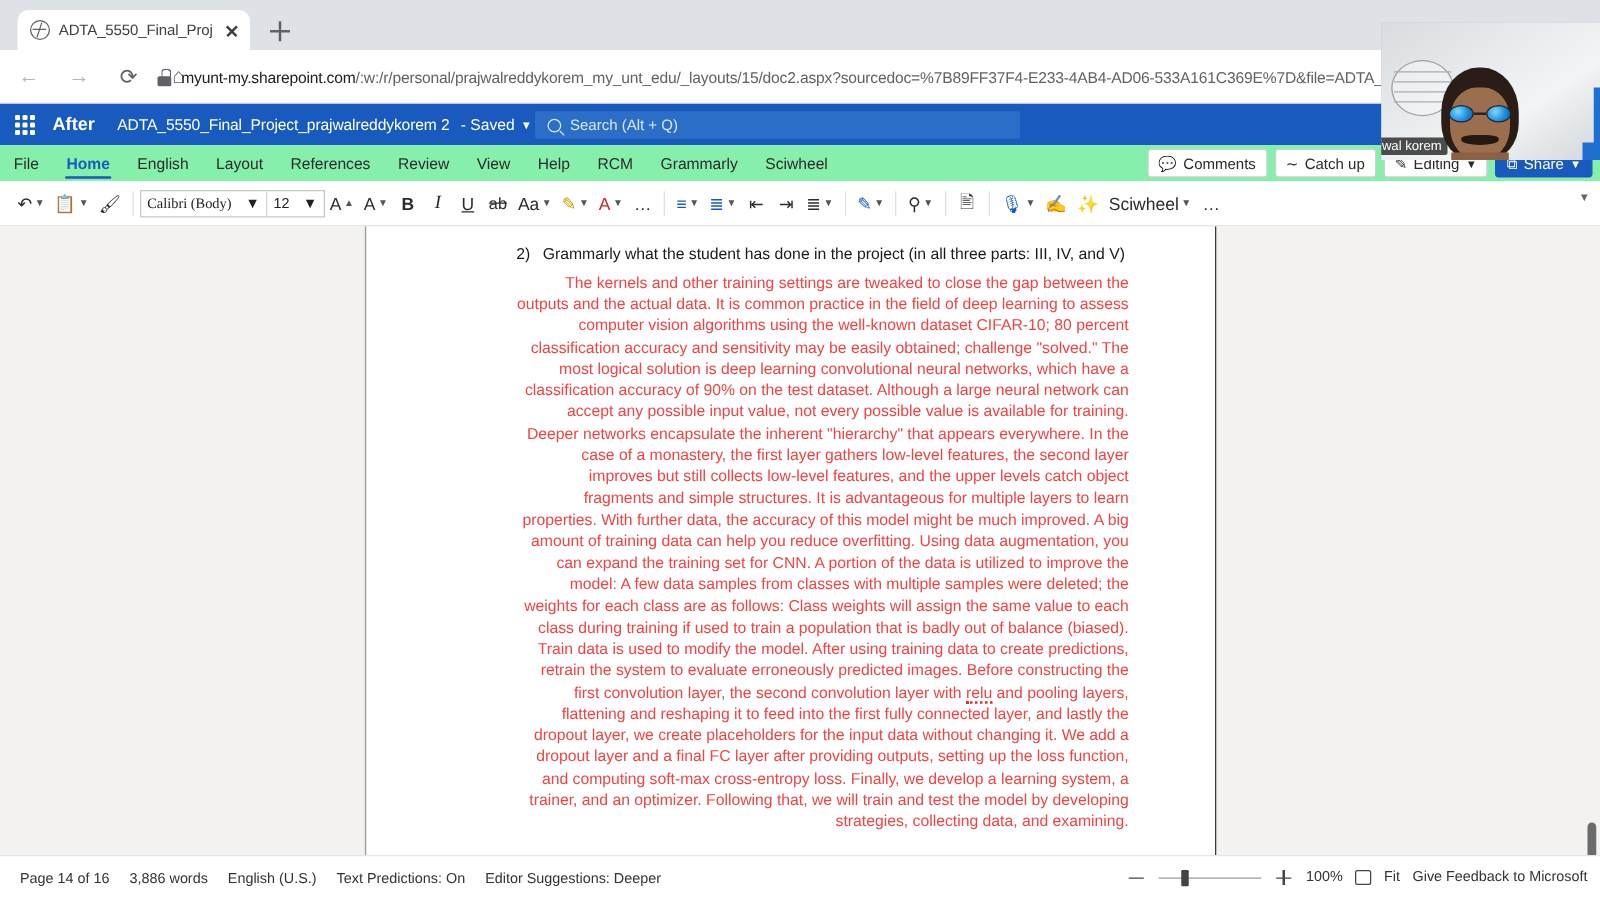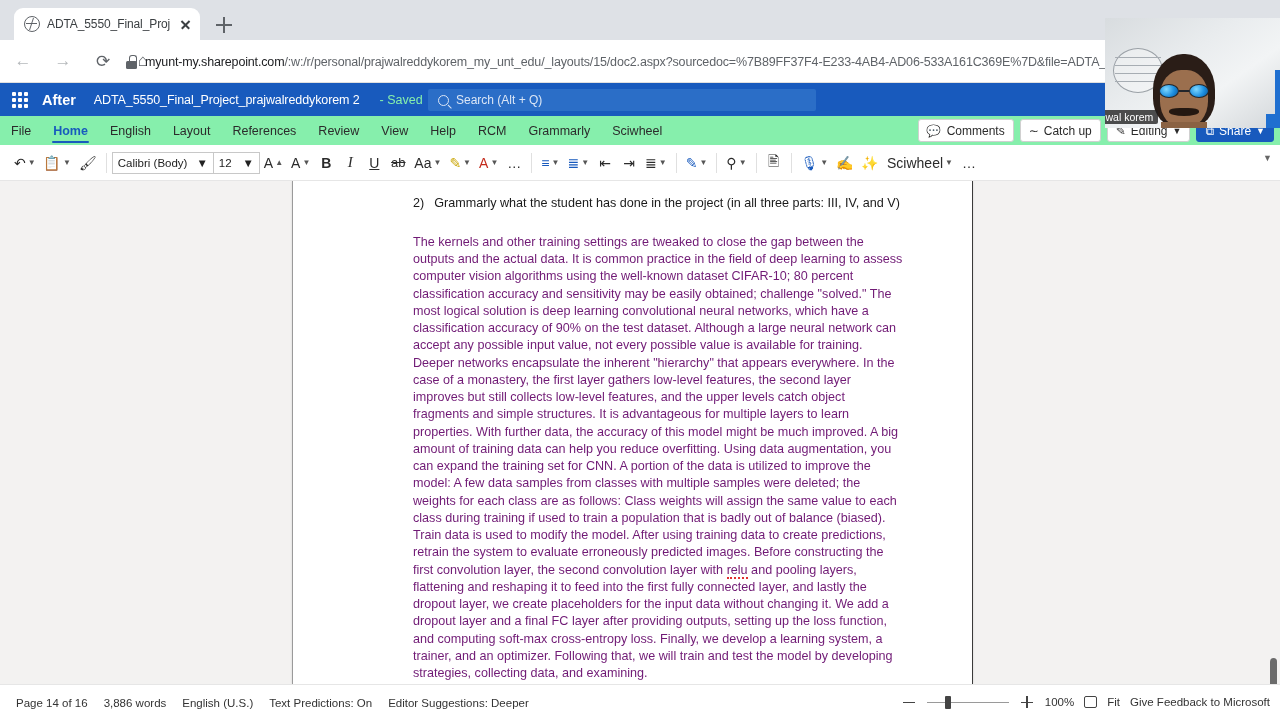--- a/index.html
+++ b/index.html
@@ -102,21 +102,21 @@
   #waffle { width:16px; height:16px; margin-left:12px; display:grid;
     grid-template-columns:repeat(3,1fr); grid-template-rows:repeat(3,1fr);
     gap:2px; cursor:pointer; flex:0 0 auto; }
   #waffle i { background:#fff; border-radius:1px; display:block; }
   #wordhead .brand {
     color:#fff; font-weight:bold; font-size:14.5px; margin-left:14px; flex:0 0 auto;
   }
   #wordhead .docname {
     color:#fff; font-size:12.5px; margin-left:18px; flex:0 0 auto; letter-spacing:-0.1px;
   }
-  #wordhead .savedstate { color:#86efac; font-size:12.5px; margin-left:20px; flex:0 0 auto;}
+  #wordhead .savedstate { color:#ffffff; font-size:12.5px; margin-left:9px; flex:0 0 auto;}
   #wordhead .caret { color:#fff; font-size:9px; margin-left:5px; flex:0 0 auto; }
   #searchbox {
     position:absolute; left:428px; top:6px; width:388px; height:22px;
     background:#2b6ec7; border-radius:2px; display:flex; align-items:center; gap:7px;
     padding-left:10px; cursor:text;
   }
   #searchbox .sicon { width:11px; height:11px; border:1.4px solid #dbe6f6;
     border-radius:50%; position:relative; flex:0 0 auto; }
   #searchbox .sicon:after { content:""; position:absolute; right:-4px; bottom:-3px;
     width:5px; height:1.4px; background:#dbe6f6; transform:rotate(45deg); }
@@ -154,21 +154,21 @@
   .ri {
     height:26px; min-width:24px; padding:0 4px; display:flex; align-items:center;
     justify-content:center; gap:2px; cursor:pointer; color:#2b2b2b; font-size:14px;
     flex:0 0 auto; border-radius:2px;
   }
   .ri .cv { font-size:8px; color:#555; }
   .rsep { width:1px; height:20px; background:#e0e0e0; margin:0 5px; flex:0 0 auto; }
   #fontbox {
     height:22px; width:102px; border:1px solid #c8c8c8; background:#fff;
     display:flex; align-items:center; padding:0 5px; font-size:11.5px; color:#222;
-    justify-content:space-between; cursor:pointer; flex:0 0 auto;
+    justify-content:space-between; cursor:pointer; flex:0 0 auto;font-family:Liberation Serif, serif;
   }
   #sizebox {
     height:22px; width:46px; border:1px solid #c8c8c8; border-left:none; background:#fff;
     display:flex; align-items:center; padding:0 5px; font-size:11.5px; color:#222;
     justify-content:space-between; cursor:pointer; flex:0 0 auto;
   }
   .bold-i { font-weight:bold; font-size:14px; }
   .ital-i { font-style:italic; font-family:"Liberation Serif", serif; font-size:15px; }
   .und-i  { text-decoration:underline; font-size:14px; }
   .strk-i { text-decoration:line-through; font-size:13px; }
@@ -182,23 +182,23 @@
   #page {
     position:absolute; left:292px; top:0px; width:681px; height:503px;
     background:#fff; border-left:1px solid #9a9a9a; border-right:1px solid #3a3a3a;
     box-shadow:0 0 2px rgba(0,0,0,.12);
   }
   #doc { position:absolute; left:120px; top:14px; width:490px; }
   .qline { font-family:"Liberation Sans", sans-serif; font-size:12.6px; color:#1a1a1a;
     display:flex; gap:10px; line-height:1.42; }
   .qnum { flex:0 0 auto; }
   .para {
-    margin-top:21px; font-family:"Liberation Sans", sans-serif;
-    font-size:12.6px; color:#701a75; line-height:1.37;
-    text-align:left; white-space:normal;
+    margin-top:5px; font-family:"Liberation Sans", sans-serif;
+    font-size:12.6px; color:#ef4444; line-height:1.37;
+    text-align:right; white-space:normal;
   }
   .misspell {
     border-bottom:2px dotted #e03030; text-decoration:none;
   }
 
   
   #vscroll { position:absolute; right:0; top:98px; width:13px; height:503px; background:#f3f2f1; }
   #vthumb { position:absolute; left:3px; top:477px; width:7px; height:42px;
     background:#6b6b6b; border-radius:4px; cursor:pointer; }
 

